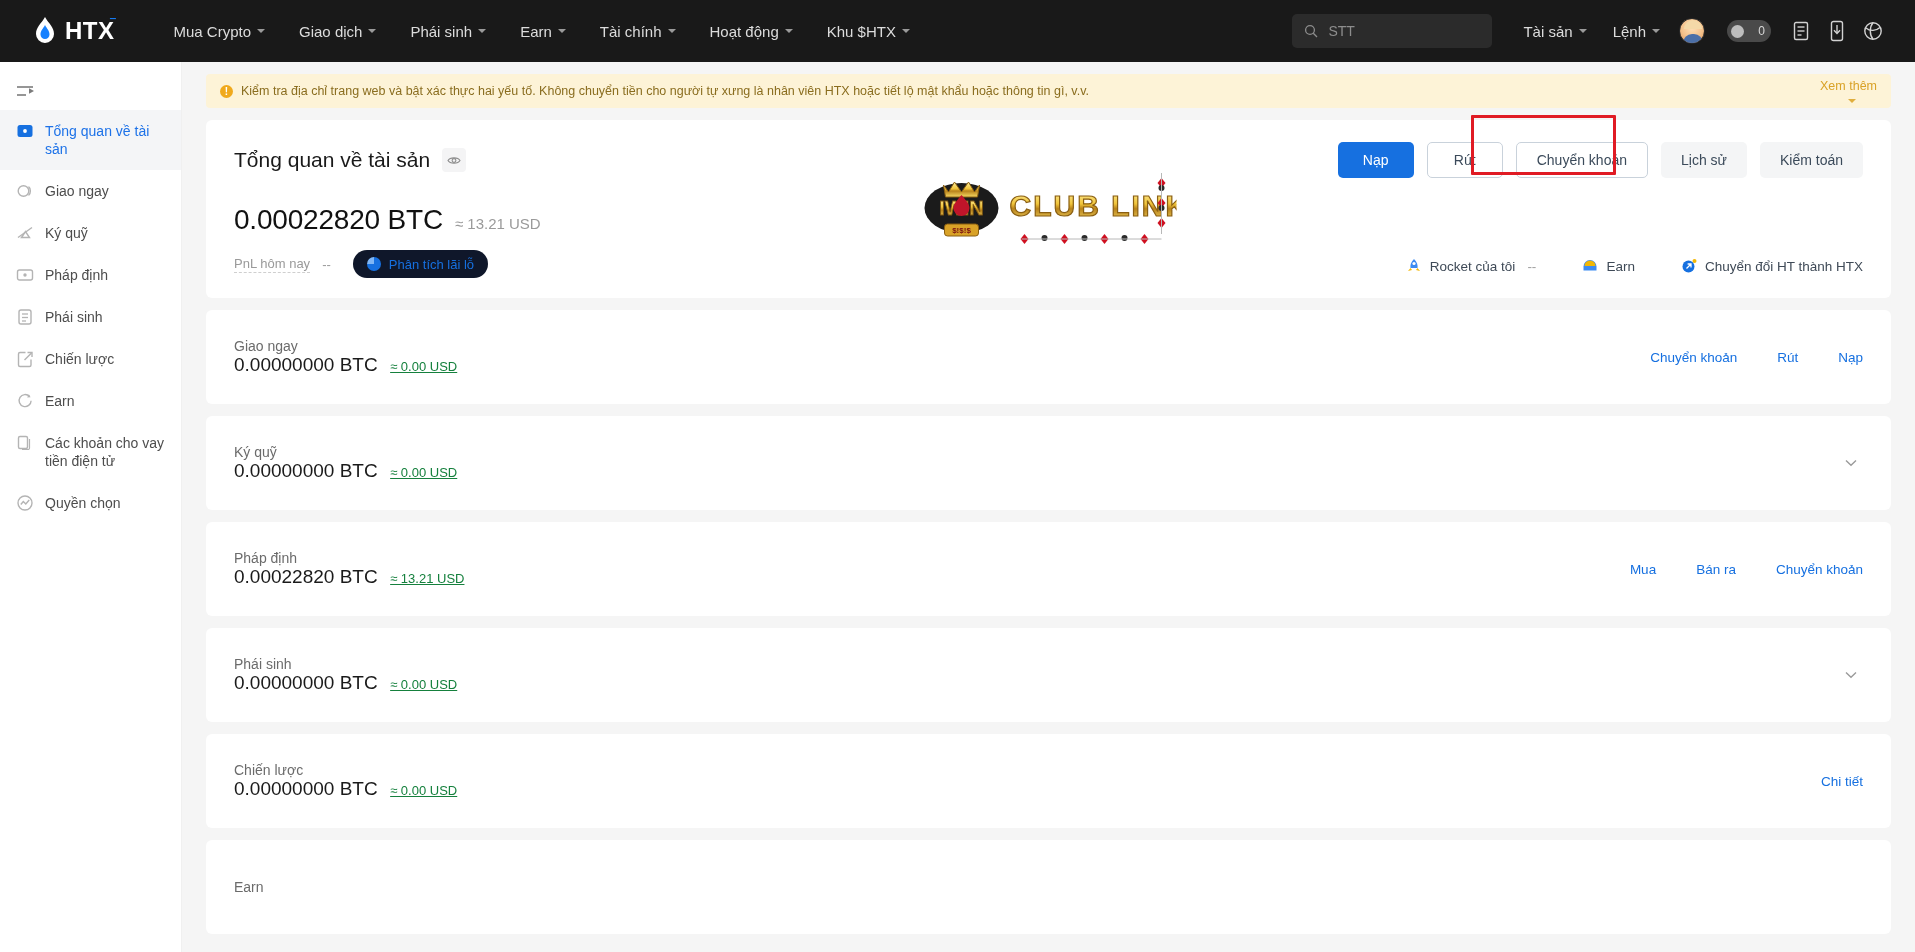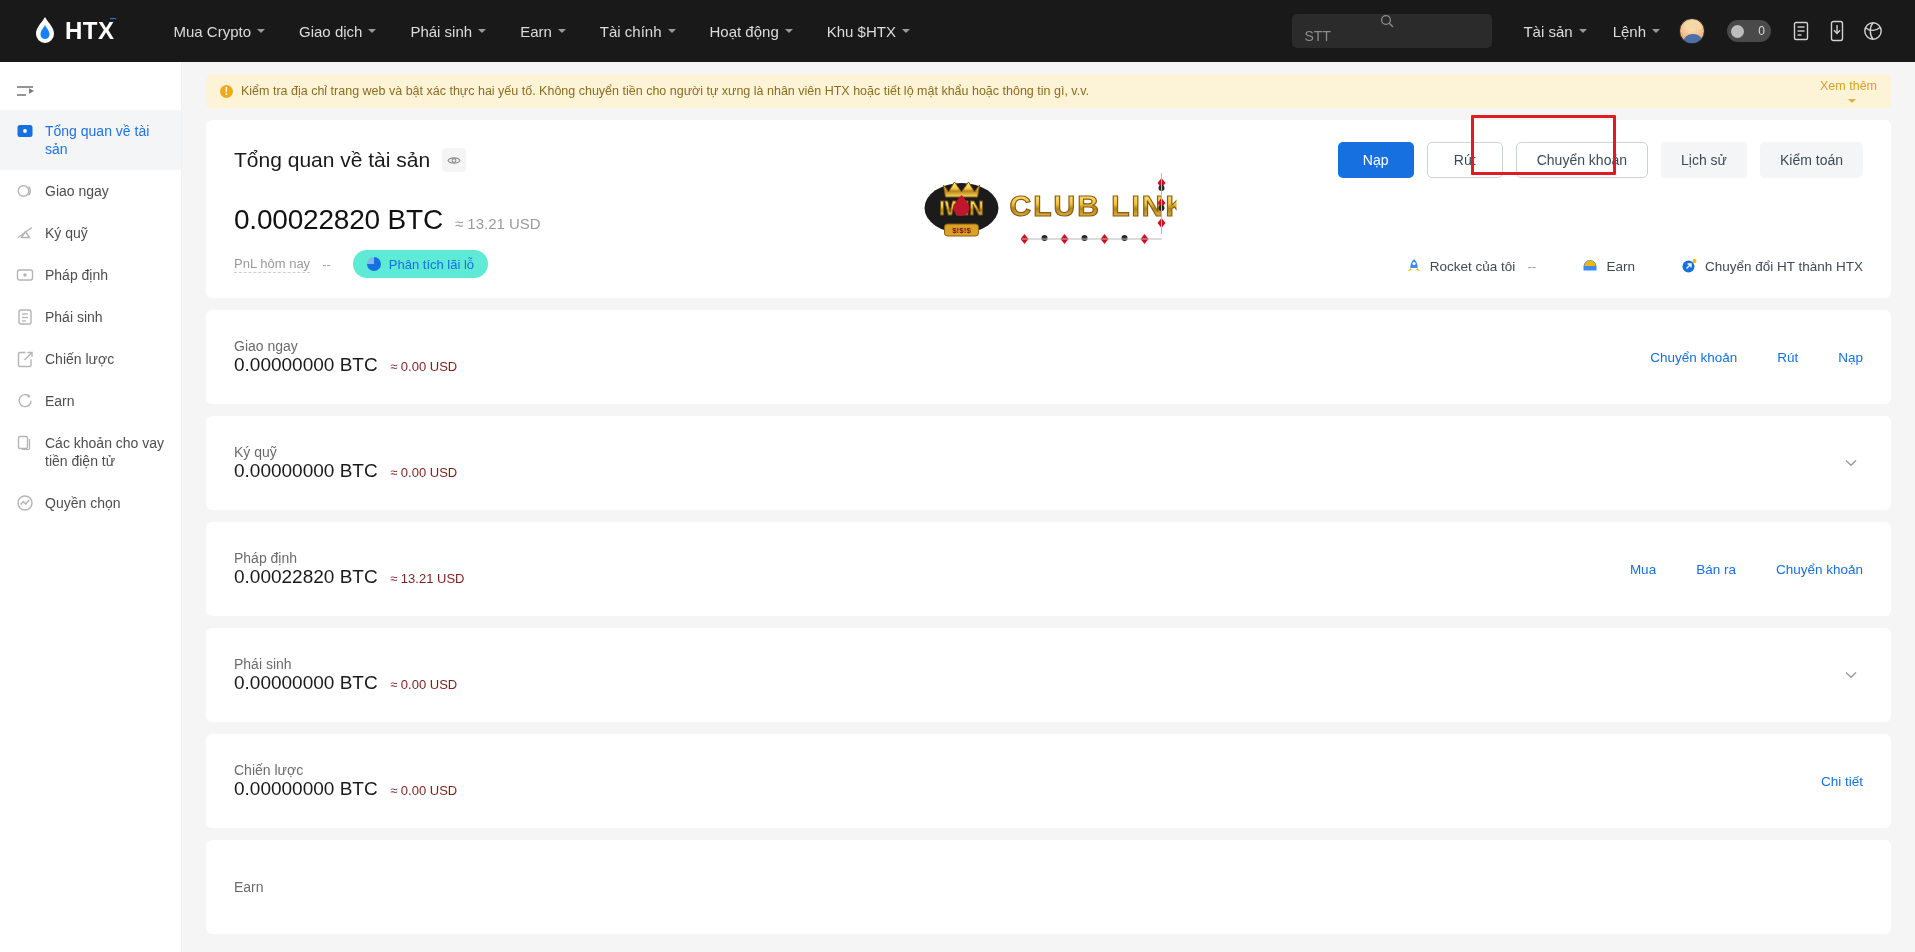--- a/index.html
+++ b/index.html
@@ -35,21 +35,21 @@
   }
   .caret {
     display: inline-block; width: 0; height: 0; margin-left: 6px;
     border-left: 4px solid transparent; border-right: 4px solid transparent;
     border-top: 4px solid #9a9a9a;
   }
 
   .nav-right { margin-left: auto; display: flex; align-items: center; gap: 0; }
   .searchbox {
     width: 200px; height: 34px; background: #2b2b2b; border-radius: 5px;
-    display: flex; align-items: center; padding: 0 12px; margin-right: 18px; flex-direction: column;
+    display: flex; align-items: center; padding: 0 12px; margin-right: 18px;
   }
   .searchbox .magnifier { width: 14px; height: 14px; position: relative; margin-right: 10px; flex: 0 0 auto; }
   .search-input {
     background: transparent; border: none; outline: none;
     color: #c9c9c9; font-size: 14px; font-family: "Liberation Sans", sans-serif; width: 100%;
   }
   .search-input::placeholder { color: #8d8d8d; }
 
   .nav-right .nav-item { padding: 0 13px; }
   .avatar {
@@ -150,21 +150,21 @@
   .ov-amount { font-size: 28px; color: #111; letter-spacing: -0.2px; }
   .ov-usd { font-size: 15px; color: #9a9a9a; margin-left: 12px; }
 
   .ov-sub { margin-top: 14px; display: flex; align-items: center; }
   .pnl-label {
     font-size: 13px; color: #9a9a9a; border-bottom: 1px dashed #cfcfcf;
     padding-bottom: 1px; cursor: default;
   }
   .pnl-value { font-size: 13px; color: #9a9a9a; margin-left: 12px; }
   .pnl-btn {
-    margin-left: 22px; height: 28px; border-radius: 14px; background: #5eead4;
+    margin-left: 22px; height: 28px; border-radius: 14px; background: #0f172a;
     display: flex; align-items: center; gap: 8px; padding: 0 14px;
     font-size: 13px; color: #1670e0; cursor: pointer;
   }
   .pie-ico {
     width: 14px; height: 14px; border-radius: 50%;
     background: conic-gradient(#1670e0 0 75%, #7fb6f5 75% 100%);
   }
 
   .ov-center-logo {
     position: absolute; left: 50%; top: 48px; transform: translateX(-50%);
@@ -176,21 +176,21 @@
     display: flex; align-items: center; gap: 46px;
   }
   .ov-link { display: flex; align-items: center; gap: 8px; font-size: 13.5px; color: #3f4a57; cursor: pointer; }
   .ov-link .dash { color: #a0a0a0; margin-left: 4px; }
 
   
   .asset-card { height: 94px; padding: 20px 28px; display: flex; align-items: center; }
   .asset-left { }
   .asset-name { font-size: 14px; color: #6b6b6b; }
   .asset-amt { margin-top: 8px; font-size: 19px; color: #1a1a1a; }
-  .asset-usd { font-size: 13px; color: #7f1d1d; margin-left: 8px; }
+  .asset-usd { font-size: 13px; color: #15803d; margin-left: 8px; text-decoration: underline; }
   .asset-right { margin-left: auto; display: flex; align-items: center; gap: 40px; }
   .asset-link { font-size: 13.5px; color: #1670e0; cursor: pointer; }
   .chev-btn { cursor: pointer; padding: 6px; display: flex; }
 
   svg { display: block; }
 </style>
 </head>
 <body>
 
 <div class="topnav">

